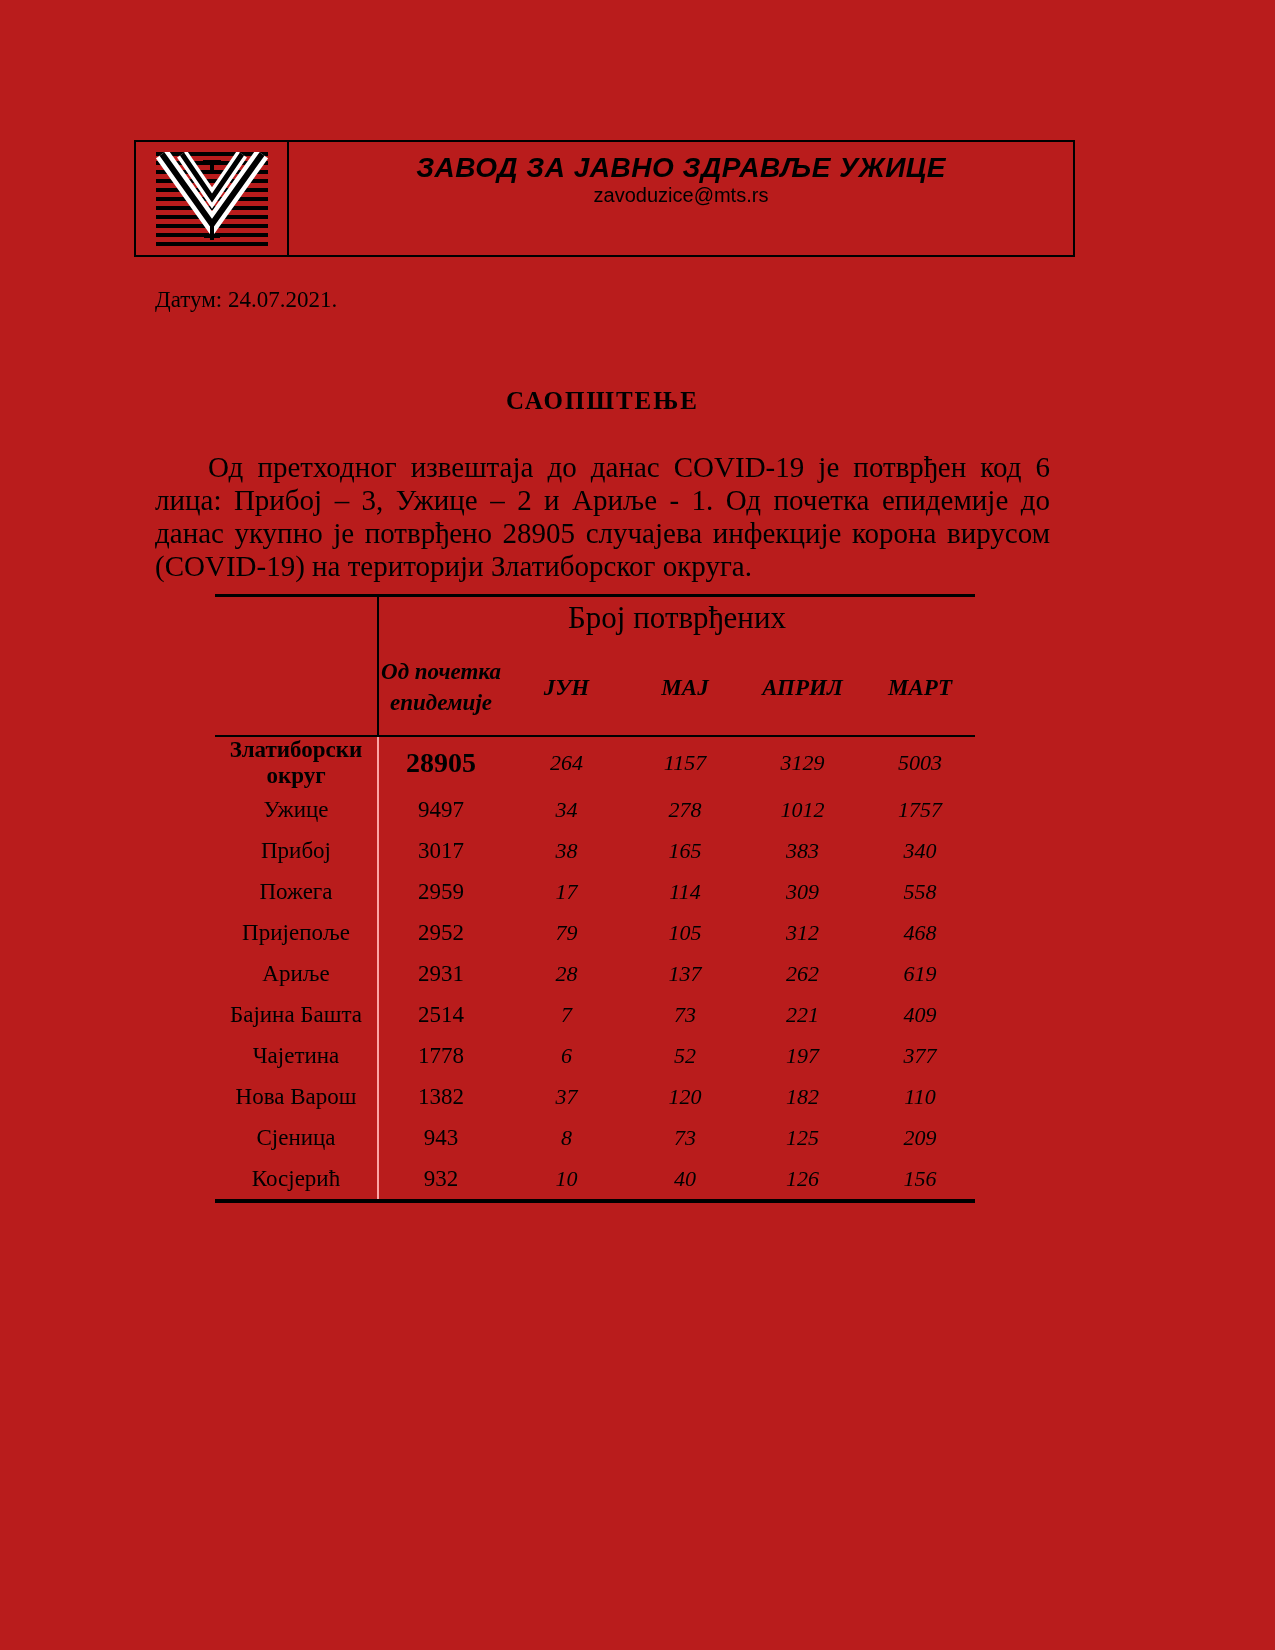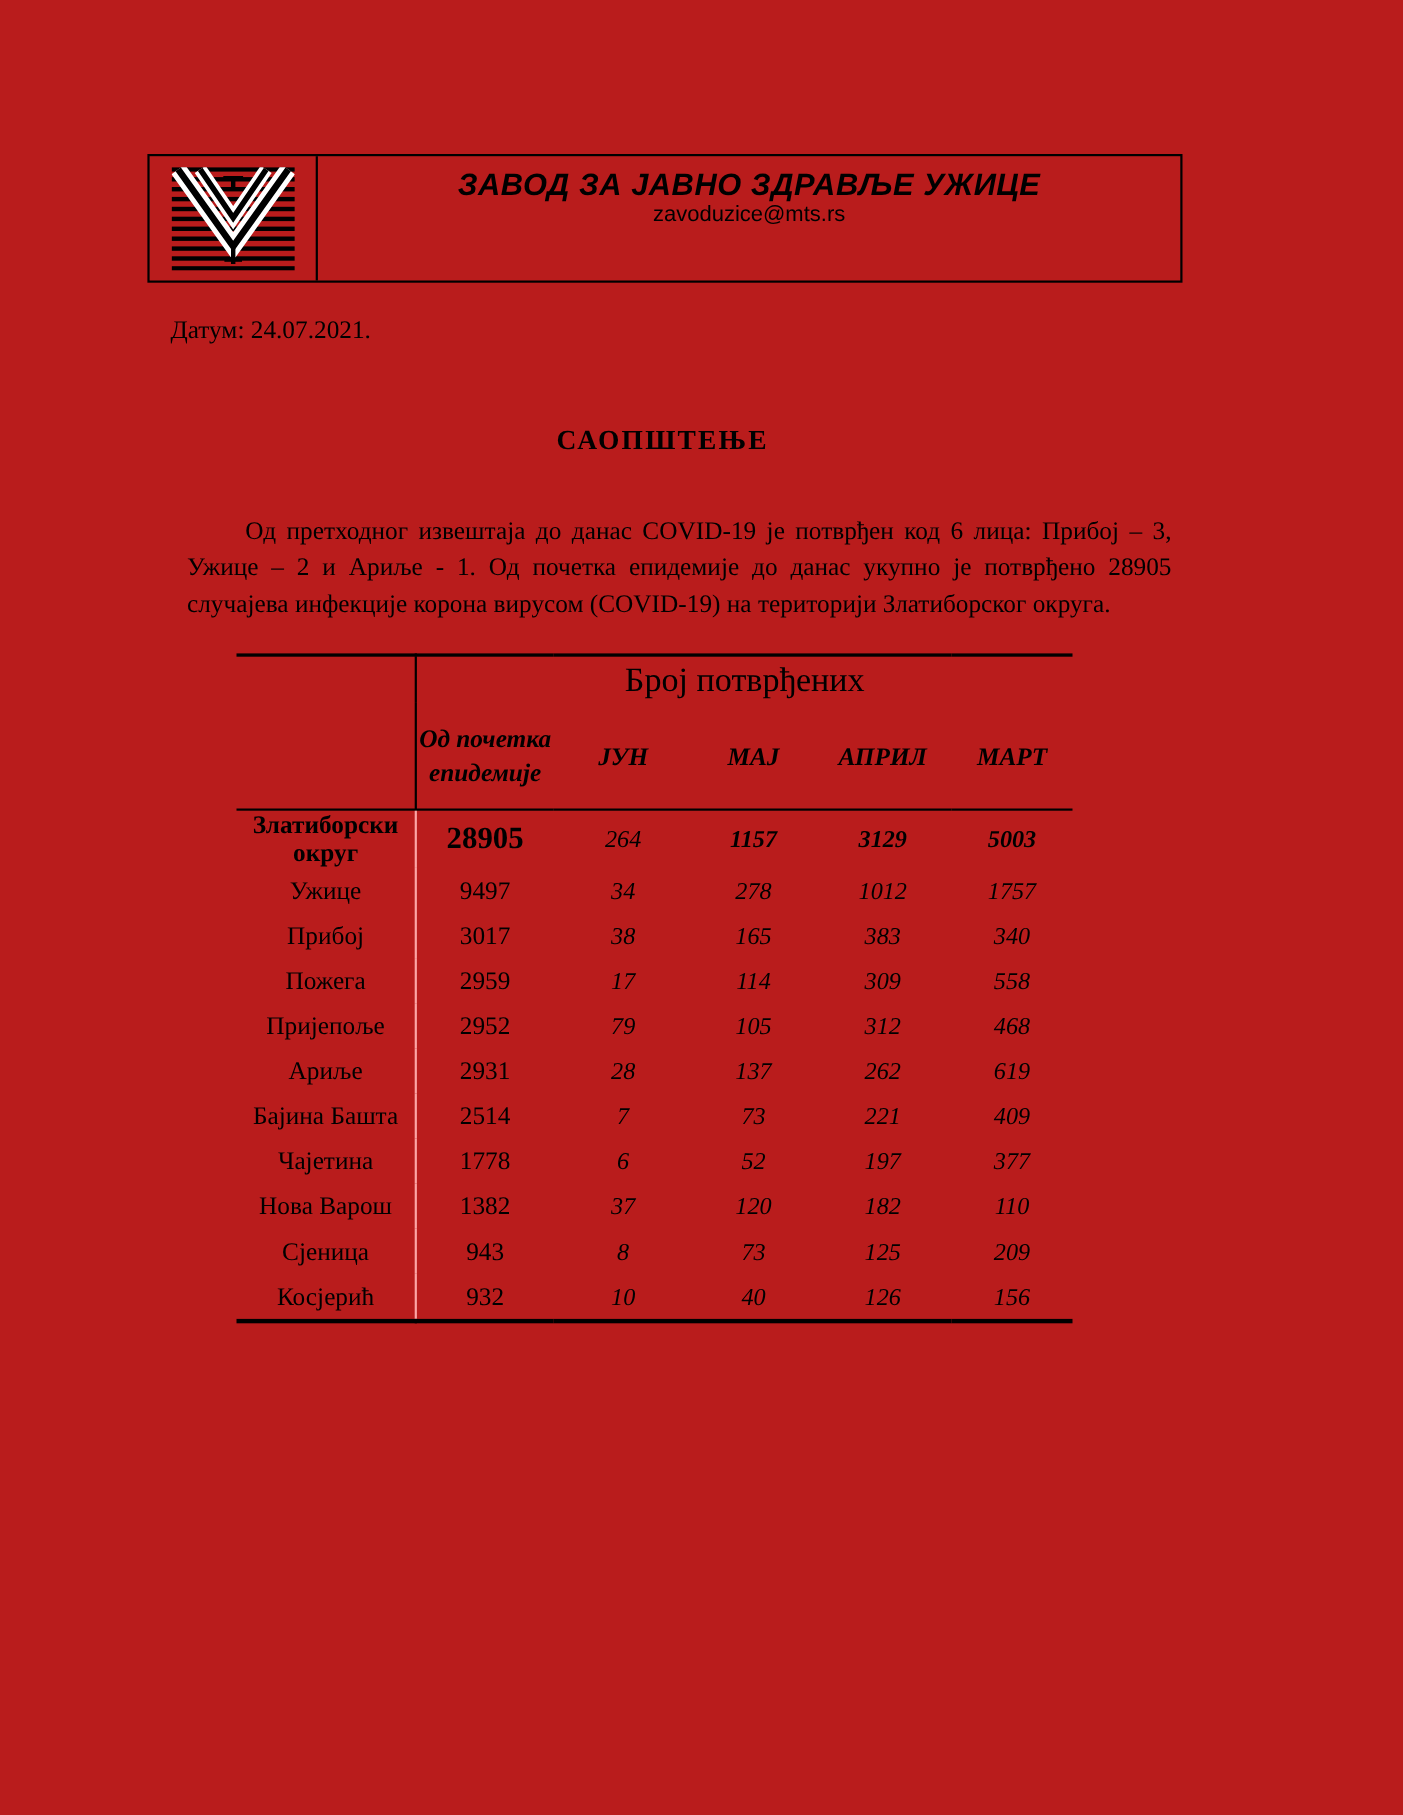--- a/index.html
+++ b/index.html
@@ -59,22 +59,22 @@
     width: 895px;
     text-align: center;
     font-size: 25px;
     font-weight: bold;
     letter-spacing: 2px;
   }
   .body-paragraph {
     position: absolute;
     left: 155px; top: 451px;
     width: 895px;
-    margin: 15px;
-    font-size: 23px;
+    margin: 0;
+    font-size: 29px;
     line-height: 33px;
     text-align: justify;
     text-indent: 53px;
   }
 
   
   .data-table {
     position: absolute;
     left: 215px; top: 594px;
     width: 760px;
@@ -110,21 +110,21 @@
   .data-table tbody td { font-size: 23px; height: 41px; line-height: 26px; }
   .data-table tbody td.name { border-right: 2px solid #fca5a5; }
   .data-table tbody td.v1,
   .data-table tbody td.v2,
   .data-table tbody td.v3,
   .data-table tbody td.v4 { font-style: italic; font-size: 22px; }
   .total-row td { height: 58px; }
   .total-row td.name { font-weight: bold; }
   .total-row td.v0 { font-weight: bold; font-size: 28px; }
   .total-row td.v1 { font-weight: normal; }
-  .total-row td.v2, .total-row td.v3, .total-row td.v4 { font-weight: bold; font-size: 23px; }
+  .total-row td.v2, .total-row td.v3, .total-row td.v4 { font-weight: normal; font-size: 23px; }
 </style>
 </head>
 <body>
 
 <div class="page">
 
   <div class="letterhead">
     <div class="logo-cell">
       <svg width="112" height="94" viewBox="0 0 112 94" xmlns="http://www.w3.org/2000/svg">
         <g fill="#000">

